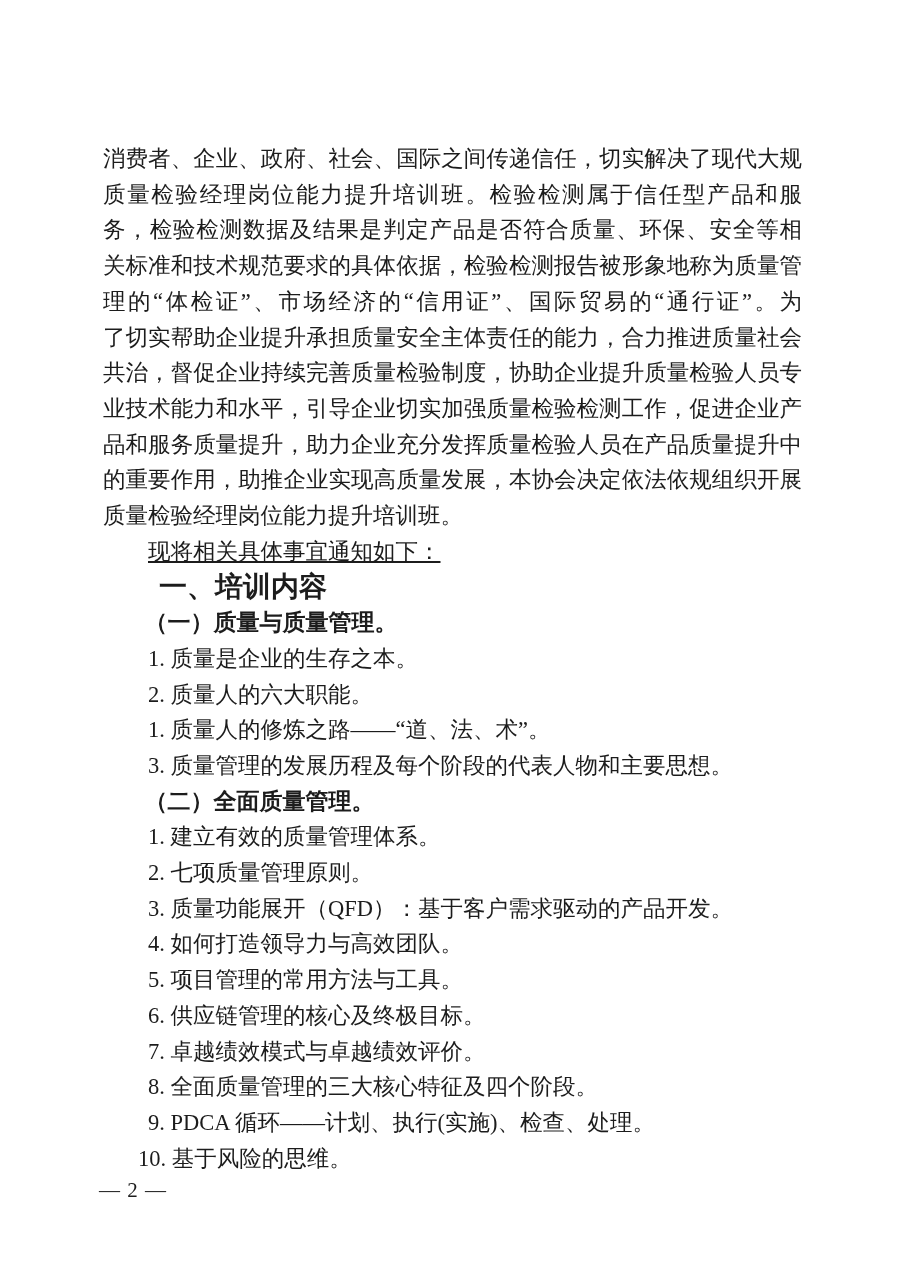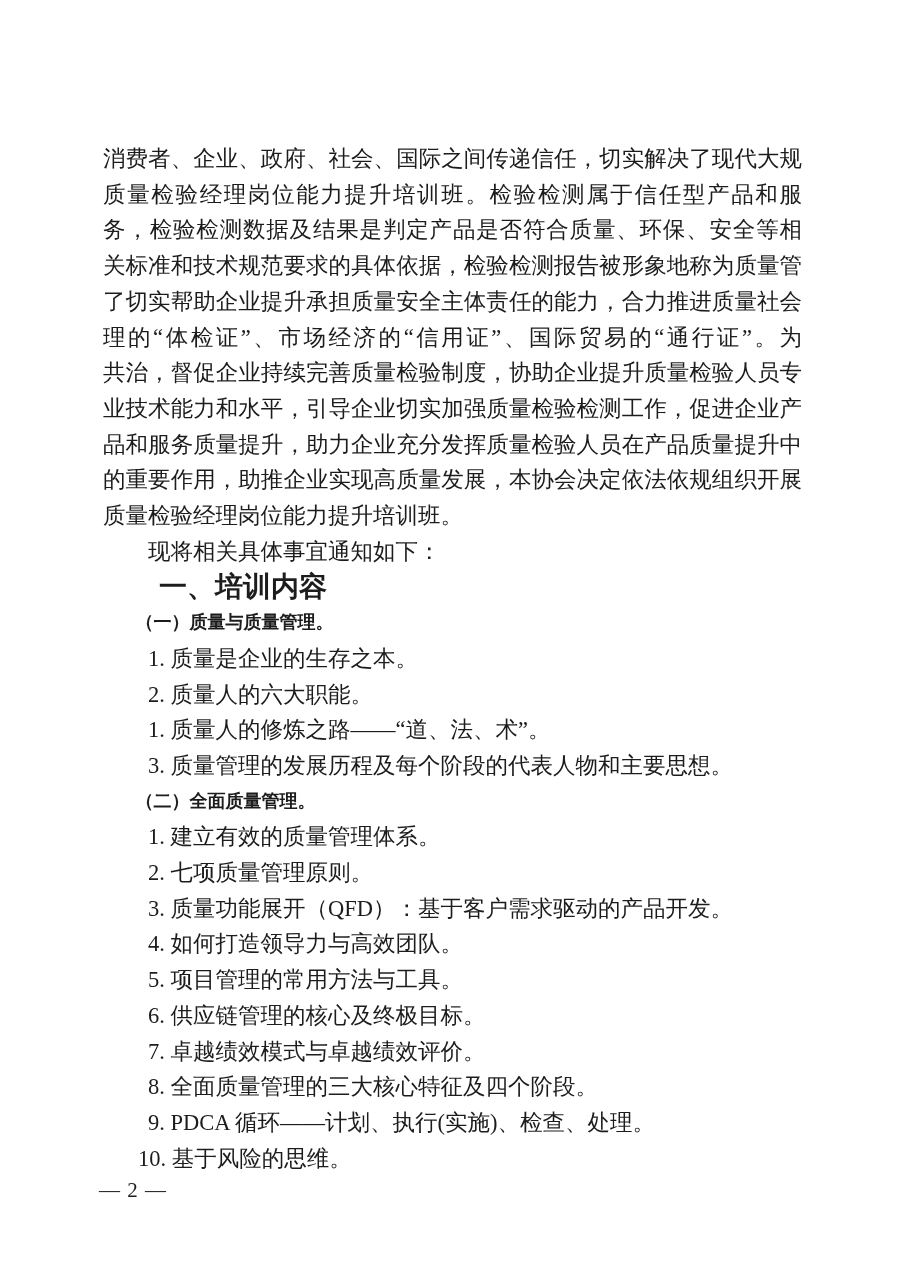--- a/index.html
+++ b/index.html
@@ -22,29 +22,29 @@
     line-height: 35.7px;
   }
   .para .jline {
     text-align: justify;
     text-align-last: justify;
   }
   .para .jline:last-child {
     text-align: center;
     text-align-last: left;
   }
-  .indent-line { text-indent: 2em; }
+  .indent-line { text-indent: 2em; text-decoration: underline; }
   .h-main {
     font-size: 28px;
     font-weight: bold;
     text-indent: 2em;
     font-family: "Liberation Sans", "DejaVu Sans", sans-serif;
   }
   .h-sub {
-    font-size: 18px;
+    font-size: 23px;
     font-weight: bold;
     text-indent: 1.8em;
   }
   .list-item { text-indent: 2em; }
   .list-item.wide-num { text-indent: 1.55em; }
   .footer-pagenum {
     position: absolute;
     left: 99px;
     top: 1178px;
     font-size: 21px;
@@ -56,22 +56,22 @@
 <body>
 
 <div class="page">
   <main class="content">
 
     <div class="para">
       <div class="jline">消费者、企业、政府、社会、国际之间传递信任，切实解决了现代大规</div>
       <div class="jline">质量检验经理岗位能力提升培训班。检验检测属于信任型产品和服</div>
       <div class="jline">务，检验检测数据及结果是判定产品是否符合质量、环保、安全等相</div>
       <div class="jline">关标准和技术规范要求的具体依据，检验检测报告被形象地称为质量管</div>
+      <div class="jline">理的“体检证”、市场经济的“信用证”、国际贸易的“通行证”。为</div>
       <div class="jline">了切实帮助企业提升承担质量安全主体责任的能力，合力推进质量社会</div>
-      <div class="jline">理的“体检证”、市场经济的“信用证”、国际贸易的“通行证”。为</div>
       <div class="jline">共治，督促企业持续完善质量检验制度，协助企业提升质量检验人员专</div>
       <div class="jline">业技术能力和水平，引导企业切实加强质量检验检测工作，促进企业产</div>
       <div class="jline">品和服务质量提升，助力企业充分发挥质量检验人员在产品质量提升中</div>
       <div class="jline">的重要作用，助推企业实现高质量发展，本协会决定依法依规组织开展</div>
       <div class="jline">质量检验经理岗位能力提升培训班。</div>
     </div>
 
     <div class="indent-line">现将相关具体事宜通知如下：</div>
 
     <h2 class="h-main">一、培训内容</h2>

